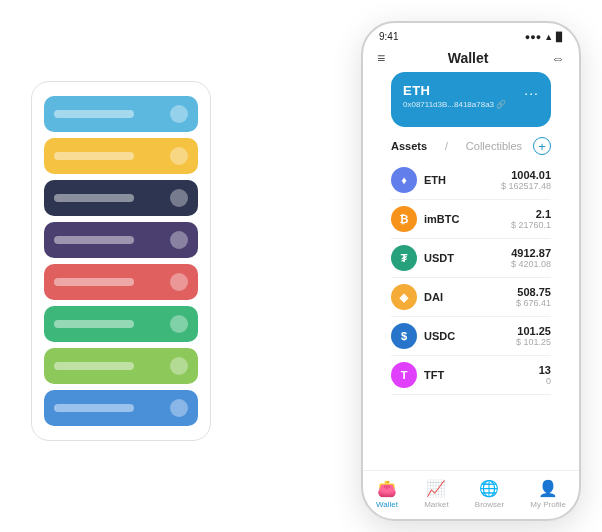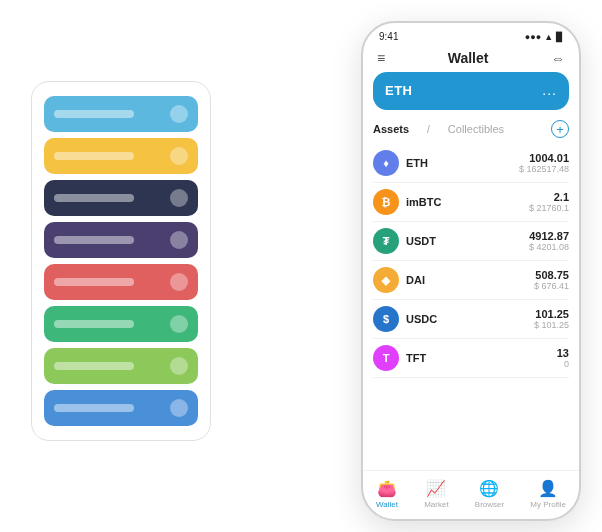--- a/index.html
+++ b/index.html
@@ -96,21 +96,21 @@
       font-weight: 600;
       color: #222;
     }
     .expand-icon {
       font-size: 14px;
       color: #555;
     }
     .phone-body {
       flex: 1;
       overflow: hidden;
-      padding: 0 10px;
+      padding: 0 28px;
       display: flex;
       flex-direction: column;
     }
     
     .eth-card {
       background: #2196d0;
       border-radius: 14px;
       padding: 10px 12px;
       color: #fff;
       margin-bottom: 10px;
@@ -309,20 +309,23 @@
       <span class="expand-icon">⇔</span>
     </div>
 
     <div class="phone-body">
 
       <div class="eth-card">
         <div class="eth-card-top">
           <span class="eth-card-symbol">ETH</span>
           <span class="eth-card-more">...</span>
         </div>
+        <div class="eth-card-address">
+          <span>0x08711d3B...8418a78a3</span> <span>🔗</span>
+        </div>
       </div>
 
       <div class="assets-tabs">
         <div class="tabs-left">
           <span class="tab-active">Assets</span>
           <span class="tab-separator">/</span>
           <span class="tab-inactive">Collectibles</span>
         </div>
         <div class="add-btn">+</div>
       </div>

